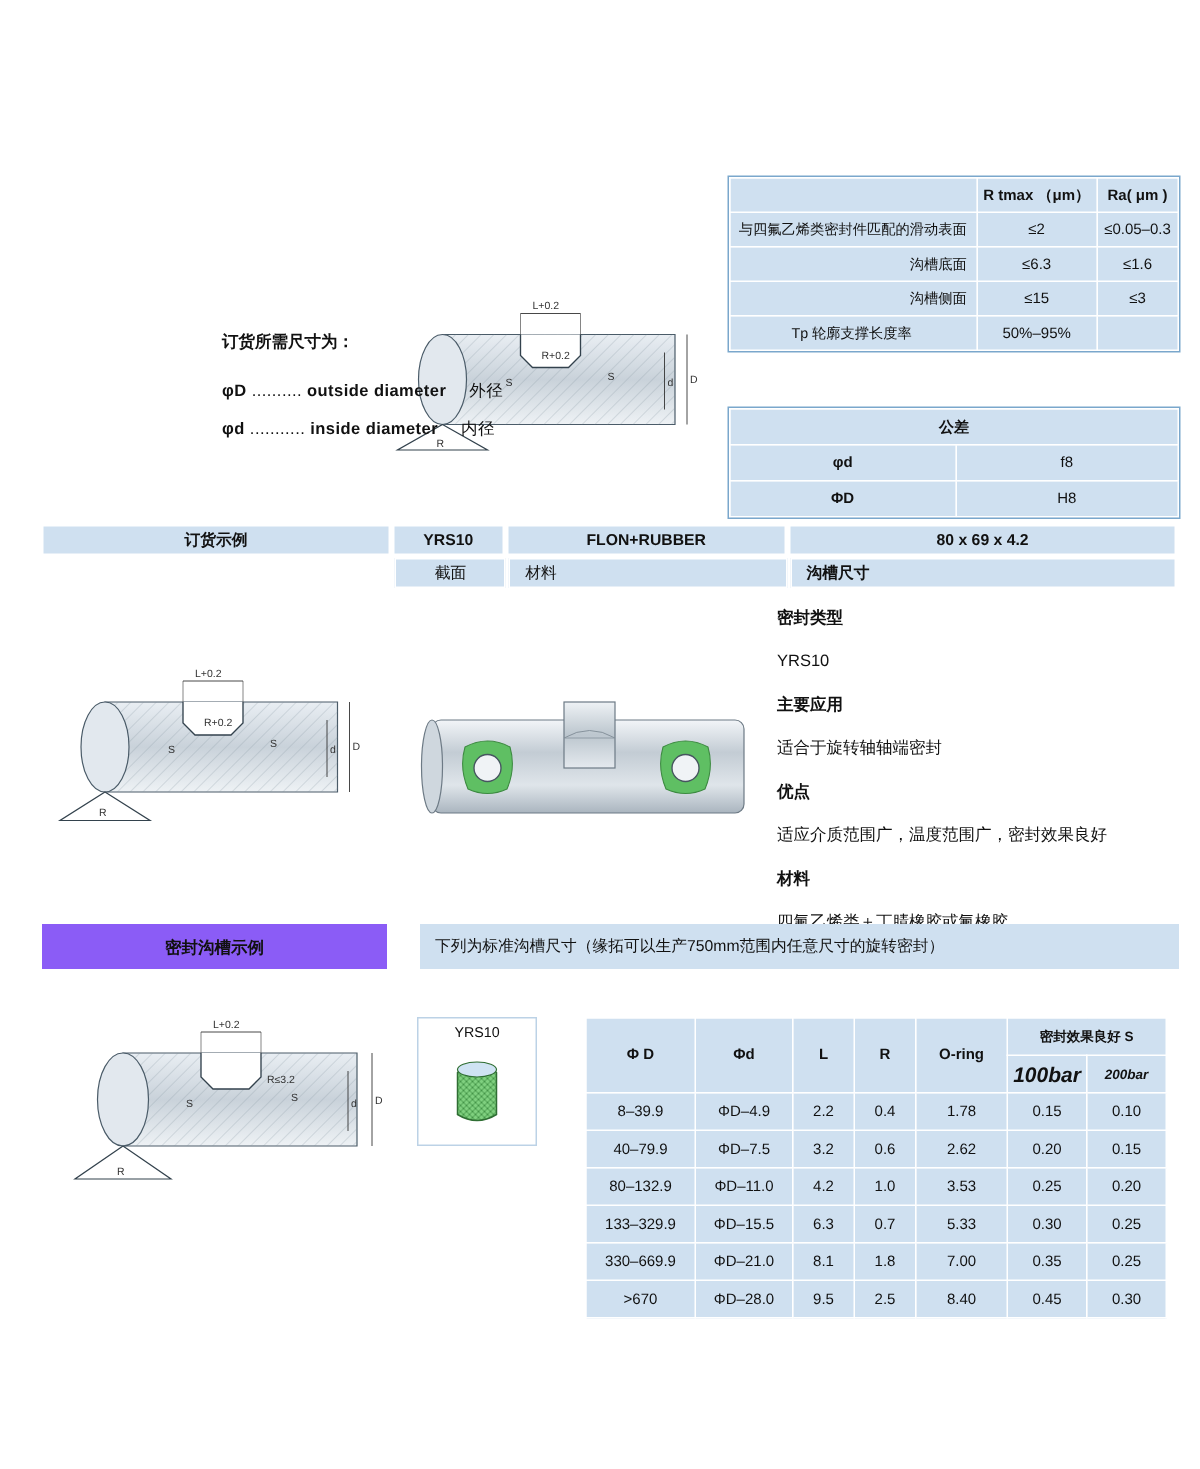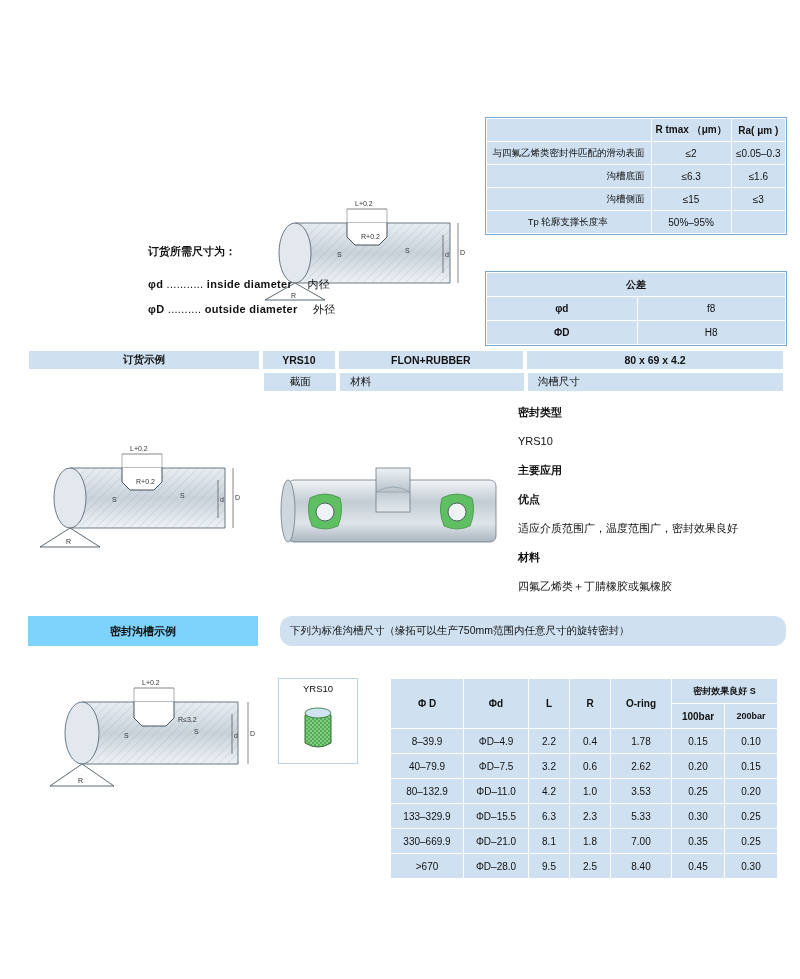--- a/index.html
+++ b/index.html
@@ -28,57 +28,57 @@
   #rough td{height:16px;}
   #rough .lbl{text-align:right;padding-right:6px;font-size:9.5px;}
   #rough .hdr{font-weight:bold;}
 
   
   #tol{position:absolute;left:486px;top:272px;width:300px;}
   #tol td{height:17px;font-weight:bold;}
   #tol td.val{font-weight:normal;}
 
   
-  #orderdims{position:absolute;left:148px;top:244px;width:210px;font-size:11px;}
+  #orderdims{position:absolute;left:148px;top:220px;width:210px;font-size:11px;}
   #orderdims .line{margin-bottom:10px;letter-spacing:.3px;}
   #orderdims .title{margin-bottom:18px;font-weight:bold;font-size:11px;}
   #orderdims b{font-weight:bold;}
   #orderdims .cn{margin-left:12px;}
 
   
   #orderex{position:absolute;left:28px;top:350px;width:758px;}
   #orderex .row{display:flex;height:20px;margin-bottom:2px;}
   #orderex .cell{
     background:#cfe0f0;border:1px solid #ffffff;font-size:10.5px;
     display:flex;align-items:center;justify-content:center;
     margin-right:2px;
   }
   #orderex .c1{width:232px;font-weight:bold;}
   #orderex .c2{width:72px;font-weight:bold;}
   #orderex .c3{width:186px;font-weight:bold;}
   #orderex .c4{width:258px;font-weight:bold;}
   #orderex .row2 .c1{background:transparent;border-color:transparent;}
   #orderex .row2 .c2{font-weight:normal;}
   #orderex .row2 .c3{font-weight:normal;justify-content:flex-start;padding-left:10px;box-sizing:border-box;}
-  #orderex .row2 .c4{font-weight:normal;justify-content:flex-start;padding-left:10px;box-sizing:border-box;}
+  #orderex .row2 .c4{font-weight:bold;justify-content:flex-start;padding-left:10px;box-sizing:border-box;}
 
   
   #desc{position:absolute;left:518px;top:405px;width:270px;font-size:11px;line-height:1.45;}
   #desc div{margin-bottom:13px;}
   #desc .b{font-weight:bold;}
 
   
   #groovebar{position:absolute;left:28px;top:616px;width:758px;height:30px;}
   #groovebar .left{
-    position:absolute;left:0;top:0;width:230px;height:30px;background:#7dd3fc;
+    position:absolute;left:0;top:0;width:230px;height:30px;background:#8b5cf6;
     display:flex;align-items:center;justify-content:center;font-size:11px;font-weight:bold;
   }
   #groovebar .right{
     position:absolute;left:252px;top:0;width:506px;height:30px;background:#cfe0f0;
-    display:flex;align-items:center;padding-left:10px;box-sizing:border-box;font-size:10.5px;border-radius:12px;
+    display:flex;align-items:center;padding-left:10px;box-sizing:border-box;font-size:10.5px;
   }
 
   
   #badge{position:absolute;left:278px;top:678px;width:78px;height:84px;
     border:1px solid #bcd2e6;background:#fff;}
   #badge .cap{font-size:9.5px;text-align:center;padding-top:4px;}
   #badge .sealimg{position:absolute;left:22px;top:24px;width:34px;height:48px;}
 
   
   #dims{position:absolute;left:390px;top:678px;}
@@ -86,21 +86,21 @@
     border:1px solid #ffffff;background:#cfe0f0;font-size:10px;
     height:22px;text-align:center;color:#111;white-space:nowrap;
   }
   #dims th{font-weight:bold;}
   #dims .w1{width:70px;}
   #dims .w2{width:62px;}
   #dims .w3{width:38px;}
   #dims .w4{width:38px;}
   #dims .w5{width:58px;}
   #dims .w6{width:50px;}
-  #dims .w7{width:50px;}
+  #dims .w7{width:50px;font-style:italic;}
 
   
   .draw{position:absolute;}
   .drawcap{font-size:7px;fill:#333;}
 </style>
 </head>
 <body>
 
 <div class="page">
 
@@ -180,30 +180,30 @@
     <tr>
       <td>ΦD</td>
       <td class="val">H8</td>
     </tr>
   </tbody>
     </table>
 
   <div id="orderdims">
     <div class="title">订货所需尺寸为：</div>
     <div class="line">
+      <b>φD</b>
+      <span>..........</span>
+      <b>outside diameter</b>
+      <span class="cn">外径</span>
+    </div>
+    <div class="line">
       <b>φd</b>
       <span>...........</span>
       <b>inside diameter</b>
       <span class="cn">内径</span>
-    </div>
-    <div class="line">
-      <b>φD</b>
-      <span>..........</span>
-      <b>outside diameter</b>
-      <span class="cn">外径</span>
     </div>
   </div>
 
   <div id="orderex">
     <div class="row row1">
       <div class="cell c1">订货示例</div>
       <div class="cell c2">YRS10</div>
       <div class="cell c3">FLON+RUBBER</div>
       <div class="cell c4">80 x 69 x 4.2</div>
     </div>
@@ -263,20 +263,21 @@
     <path d="M162 36 q15 -8 30 0 q4 14 -2 28 q-13 6 -26 0 q-6 -14 -2 -28 z" fill="#5fbf63" stroke="#3c8a40" stroke-width="0.7"></path>
     <circle cx="45" cy="50" r="9" fill="#f0f3f6" stroke="#46555f" stroke-width="0.9"></circle>
     <circle cx="177" cy="50" r="9" fill="#f0f3f6" stroke="#46555f" stroke-width="0.9"></circle>
     <path d="M96 30 q17 -10 34 0" fill="none" stroke="#7f8b95" stroke-width="0.6"></path>
   </svg>
 
   <div id="desc">
     <div class="b">密封类型</div>
     <div>YRS10</div>
     <div class="b">主要应用</div>
+    <div>适合于旋转轴轴端密封</div>
     <div class="b">优点</div>
     <div>适应介质范围广，温度范围广，密封效果良好</div>
     <div class="b">材料</div>
     <div>四氟乙烯类＋丁腈橡胶或氟橡胶</div>
   </div>
 
   <div id="groovebar">
     <div class="left">密封沟槽示例</div>
     <div class="right">下列为标准沟槽尺寸（缘拓可以生产750mm范围内任意尺寸的旋转密封）</div>
   </div>
@@ -319,21 +320,21 @@
     <tbody>
         <tr>
       <th class="w1" rowspan="2">Φ D</th>
       <th class="w2" rowspan="2">Φd</th>
       <th class="w3" rowspan="2">L</th>
       <th class="w4" rowspan="2">R</th>
       <th class="w5" rowspan="2">O-ring</th>
       <th colspan="2" style="font-size:9px;">密封效果良好 S</th>
     </tr>
     <tr>
-      <th class="w6" style="font-size:10px;">100bar</th>
+      <th class="w6" style="font-size:14px;font-style:italic;">100bar</th>
       <th class="w7" style="font-size:9px;">200bar</th>
     </tr>
     <tr>
       <td>8–39.9</td>
       <td>ΦD–4.9</td>
       <td>2.2</td>
       <td>0.4</td>
       <td>1.78</td>
       <td>0.15</td>
       <td>0.10</td>
@@ -353,21 +354,21 @@
       <td>4.2</td>
       <td>1.0</td>
       <td>3.53</td>
       <td>0.25</td>
       <td>0.20</td>
     </tr>
     <tr>
       <td>133–329.9</td>
       <td>ΦD–15.5</td>
       <td>6.3</td>
-      <td>2.3</td>
+      <td>0.7</td>
       <td>5.33</td>
       <td>0.30</td>
       <td>0.25</td>
     </tr>
     <tr>
       <td>330–669.9</td>
       <td>ΦD–21.0</td>
       <td>8.1</td>
       <td>1.8</td>
       <td>7.00</td>

